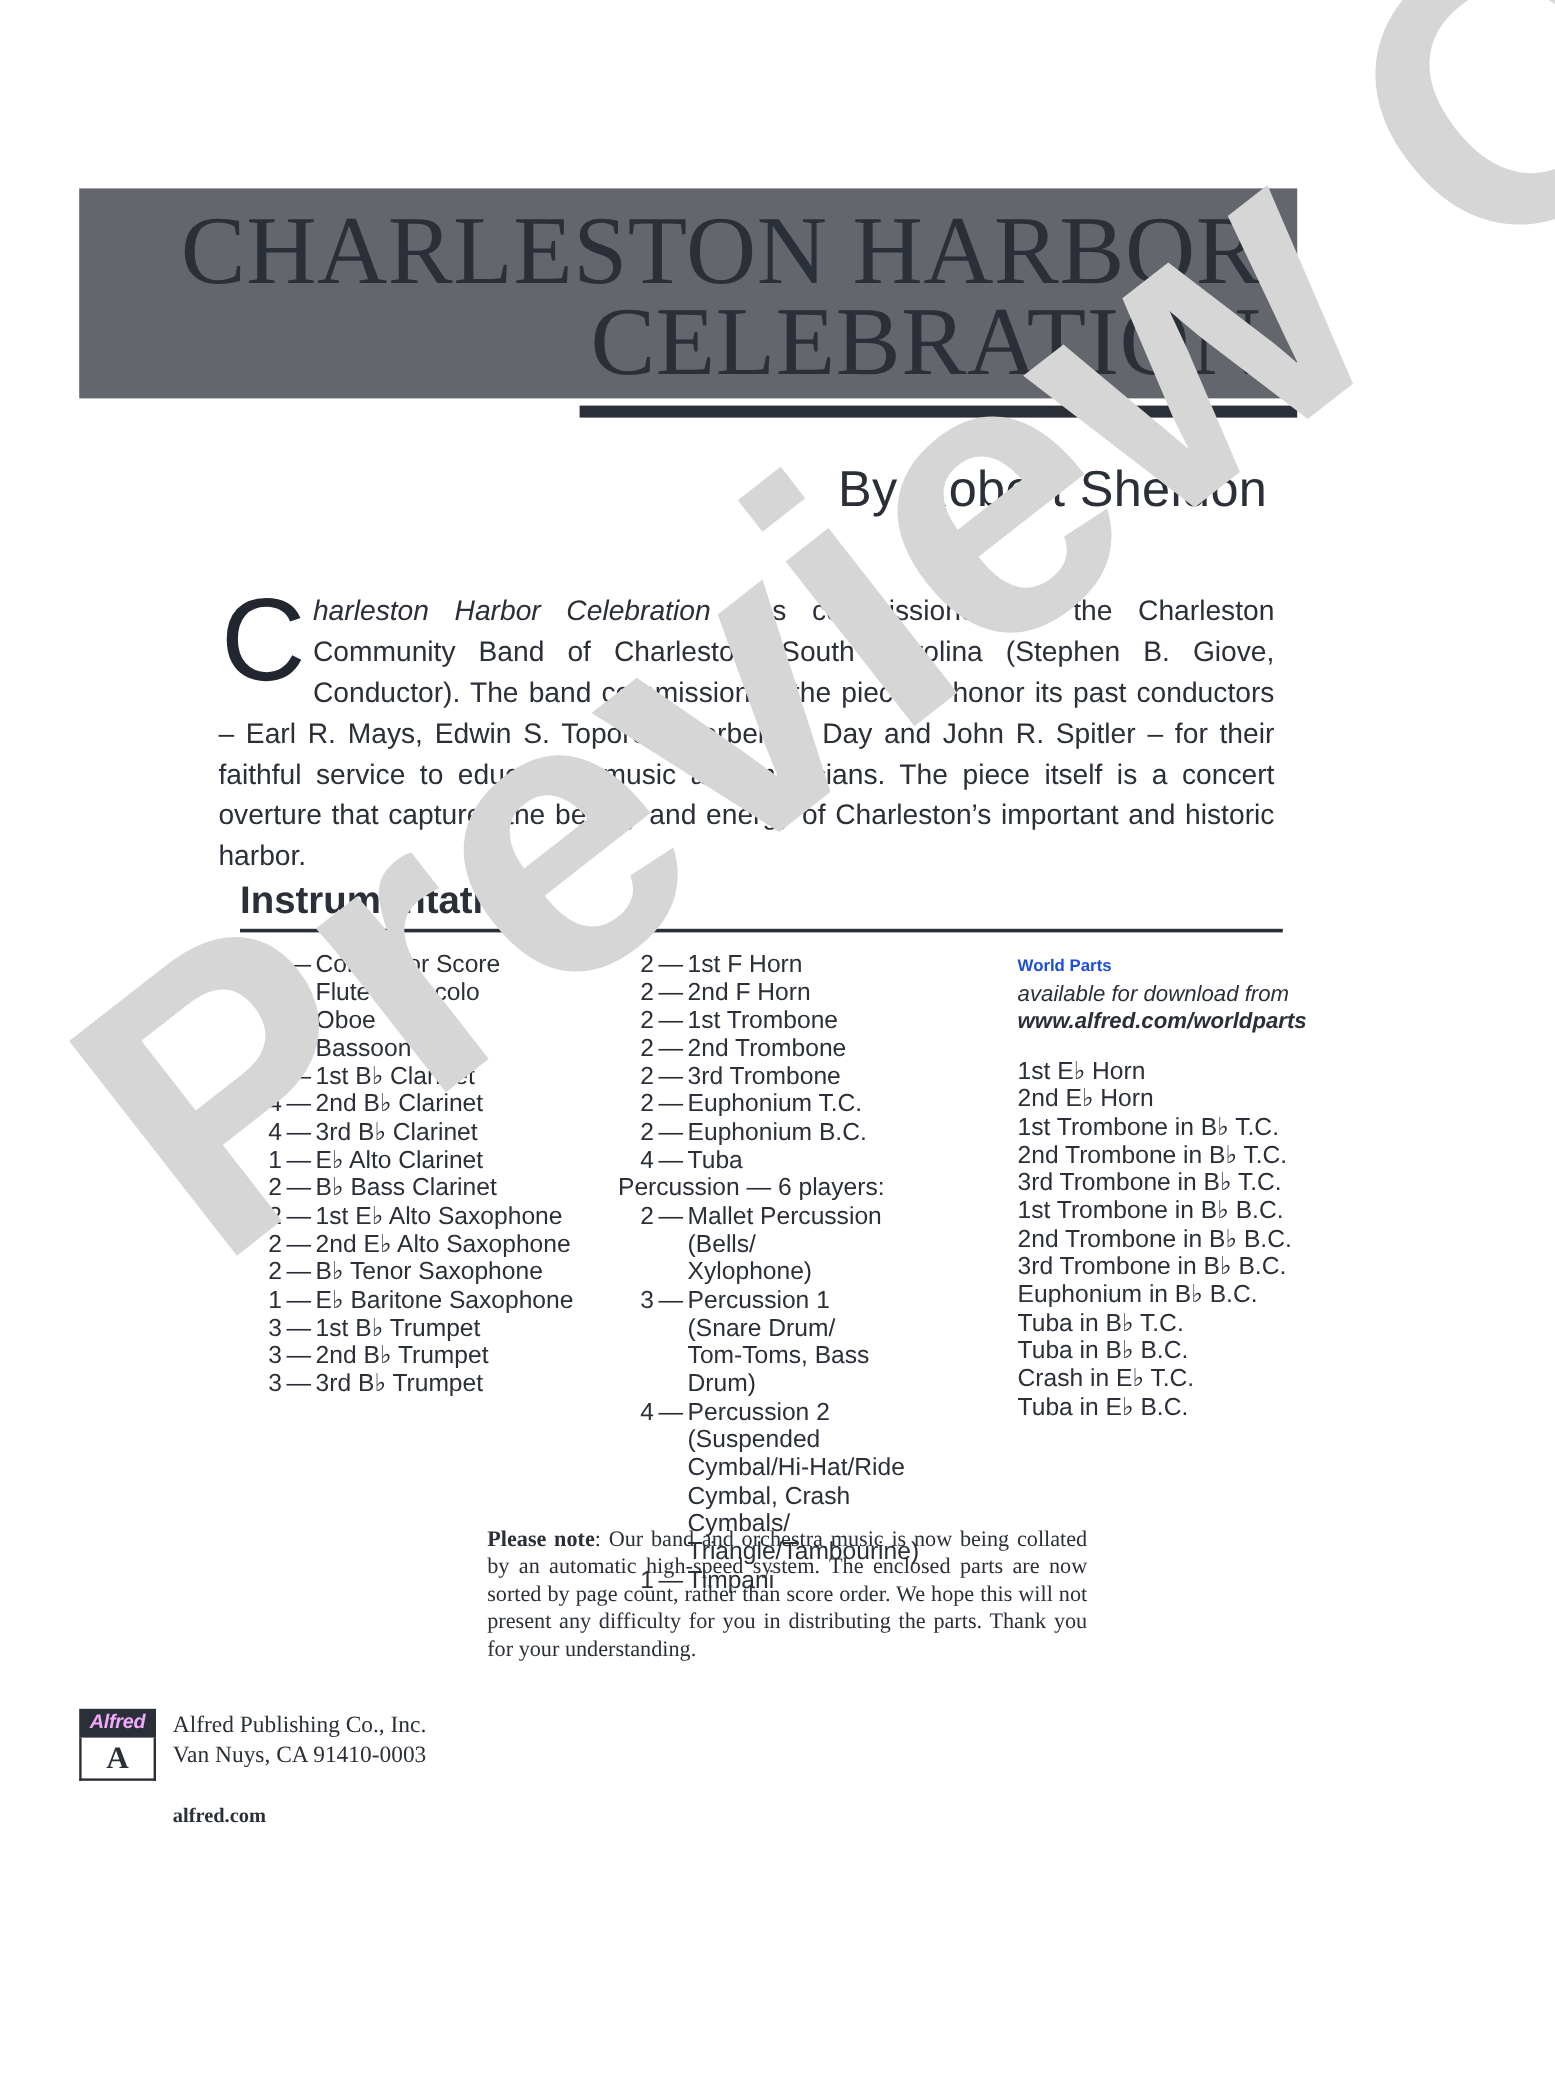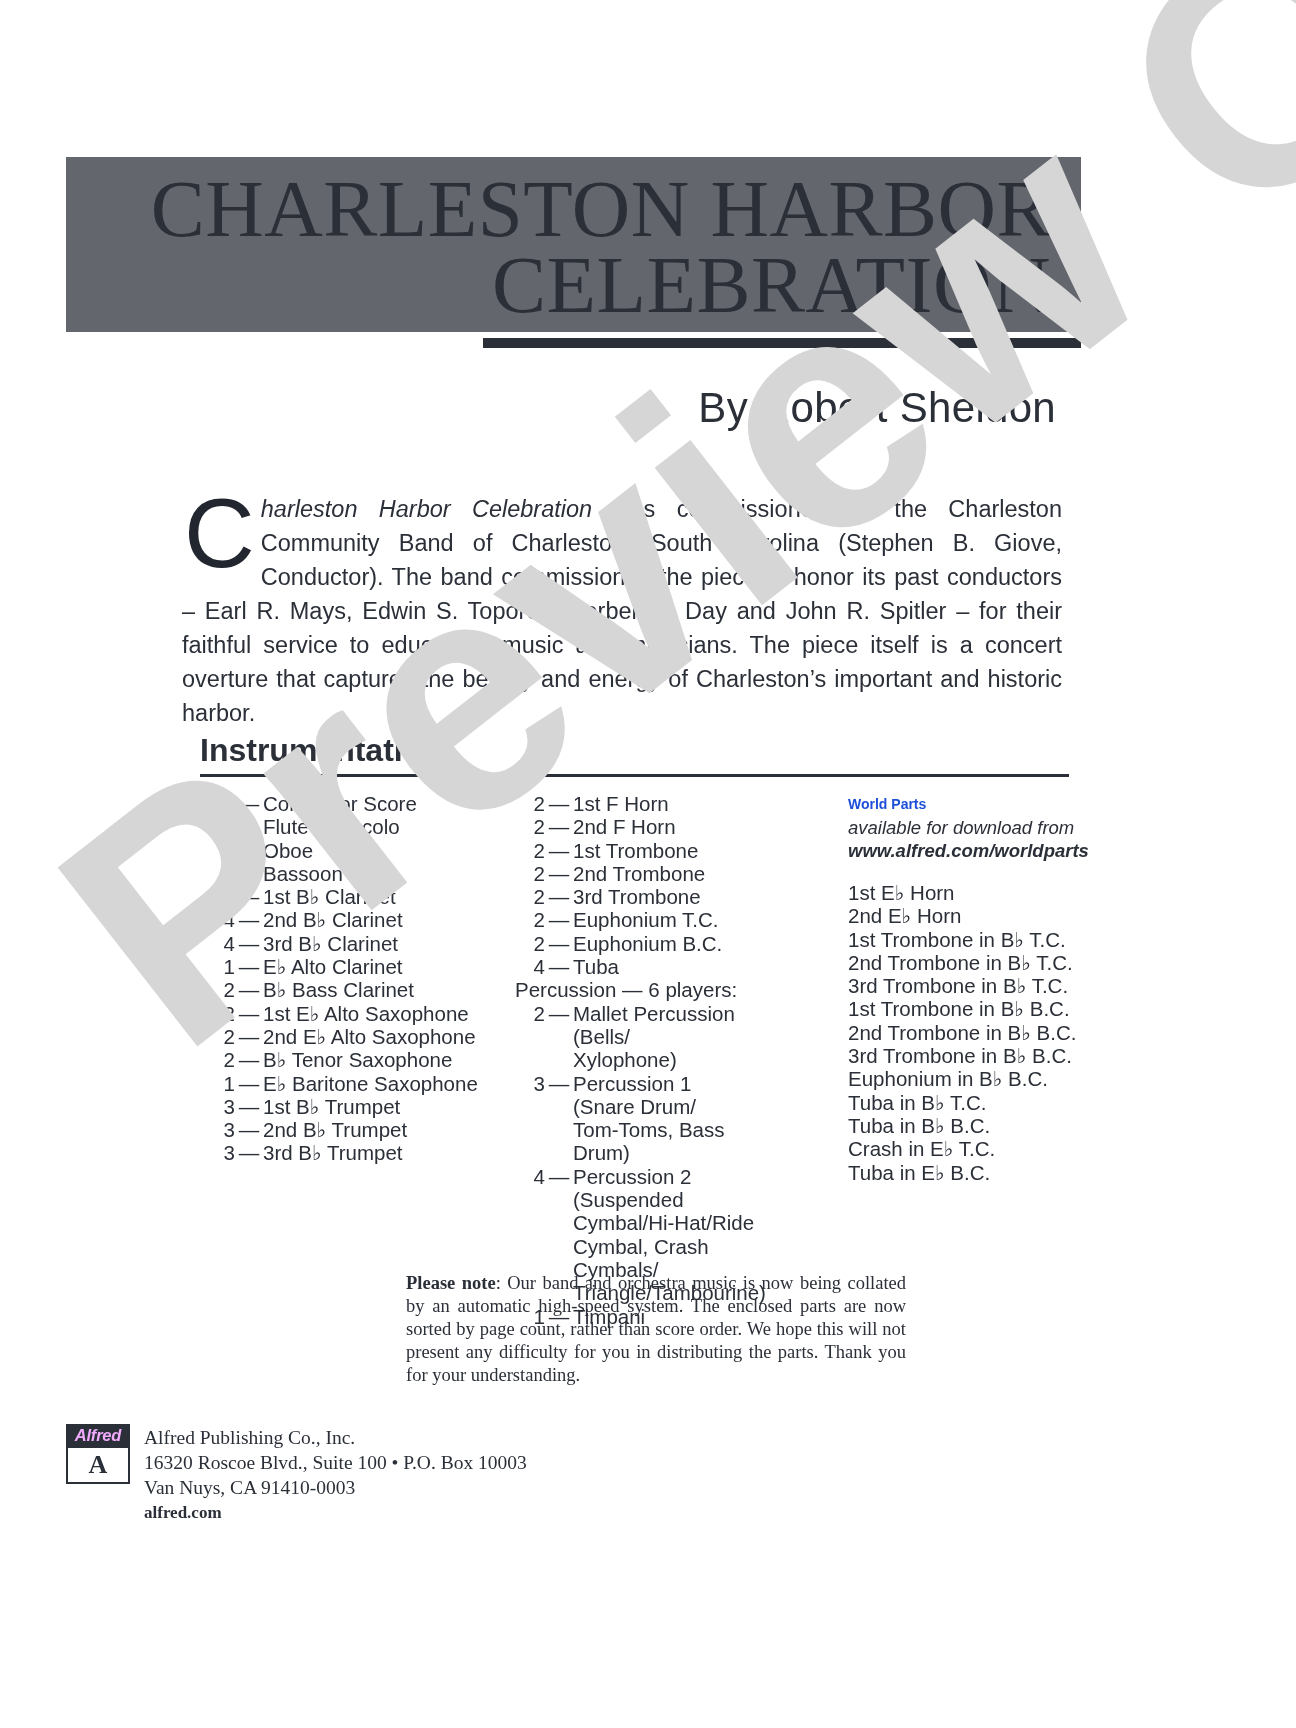--- a/index.html
+++ b/index.html
@@ -367,19 +367,18 @@
 
   <div id="footer">
     <div id="alfred-logo">
       <div class="lg-top">Alfred</div>
       <div class="lg-bot">
         <div class="gly">A</div>
       </div>
     </div>
     <div id="footer-text">
       <div>Alfred Publishing Co., Inc.</div>
-      <div>16320 Roscoe Blvd., Suite 100 • P.O. Box 10003</div>
       <div>Van Nuys, CA 91410-0003</div>
     </div>
     <div id="footer-web">alfred.com</div>
   </div>
 
 </div>
 
 </body></html>

